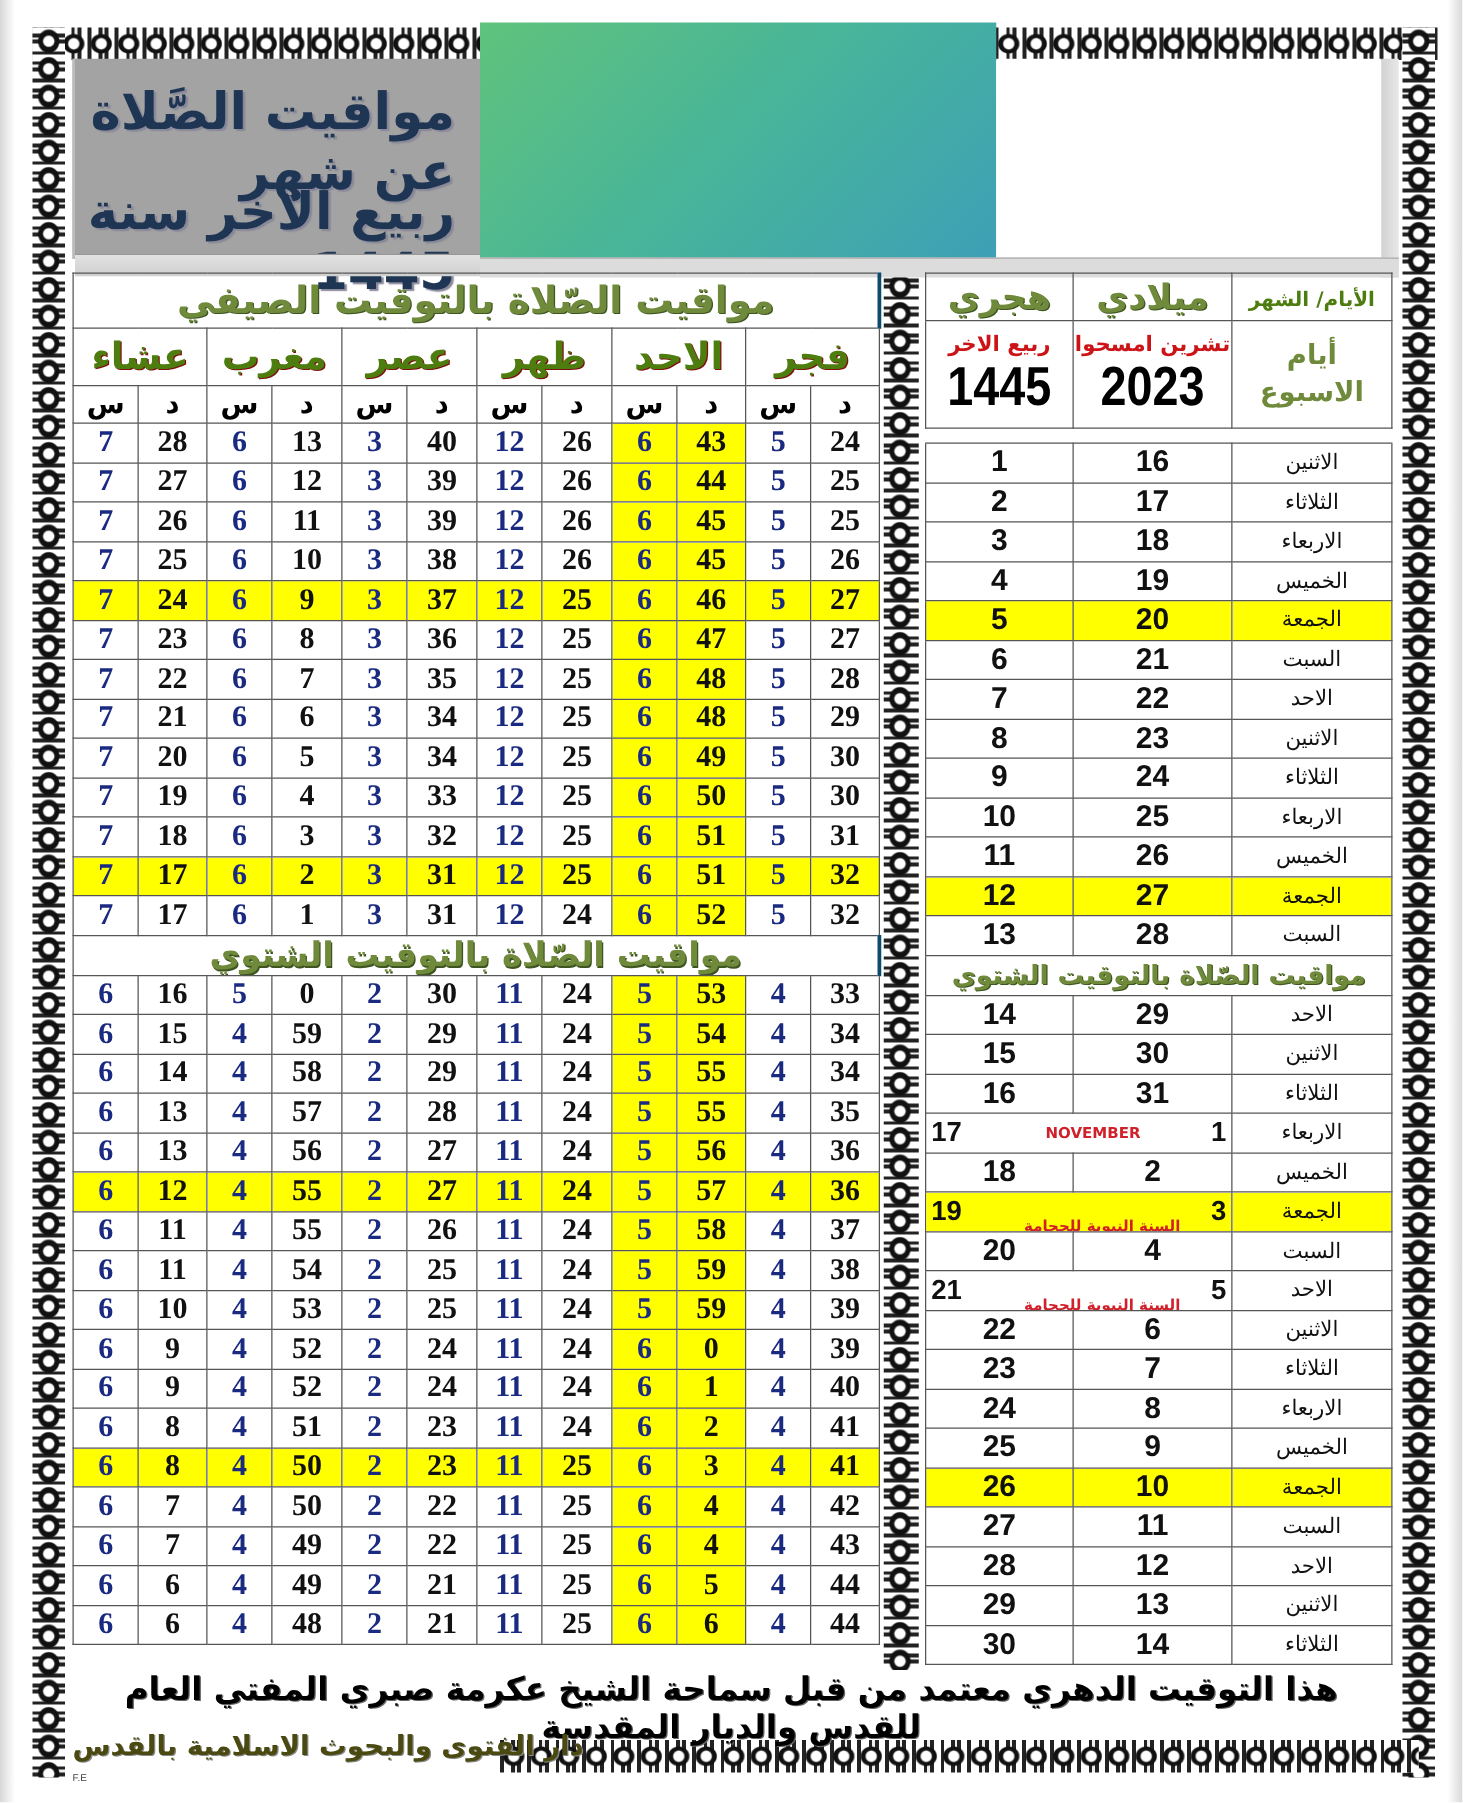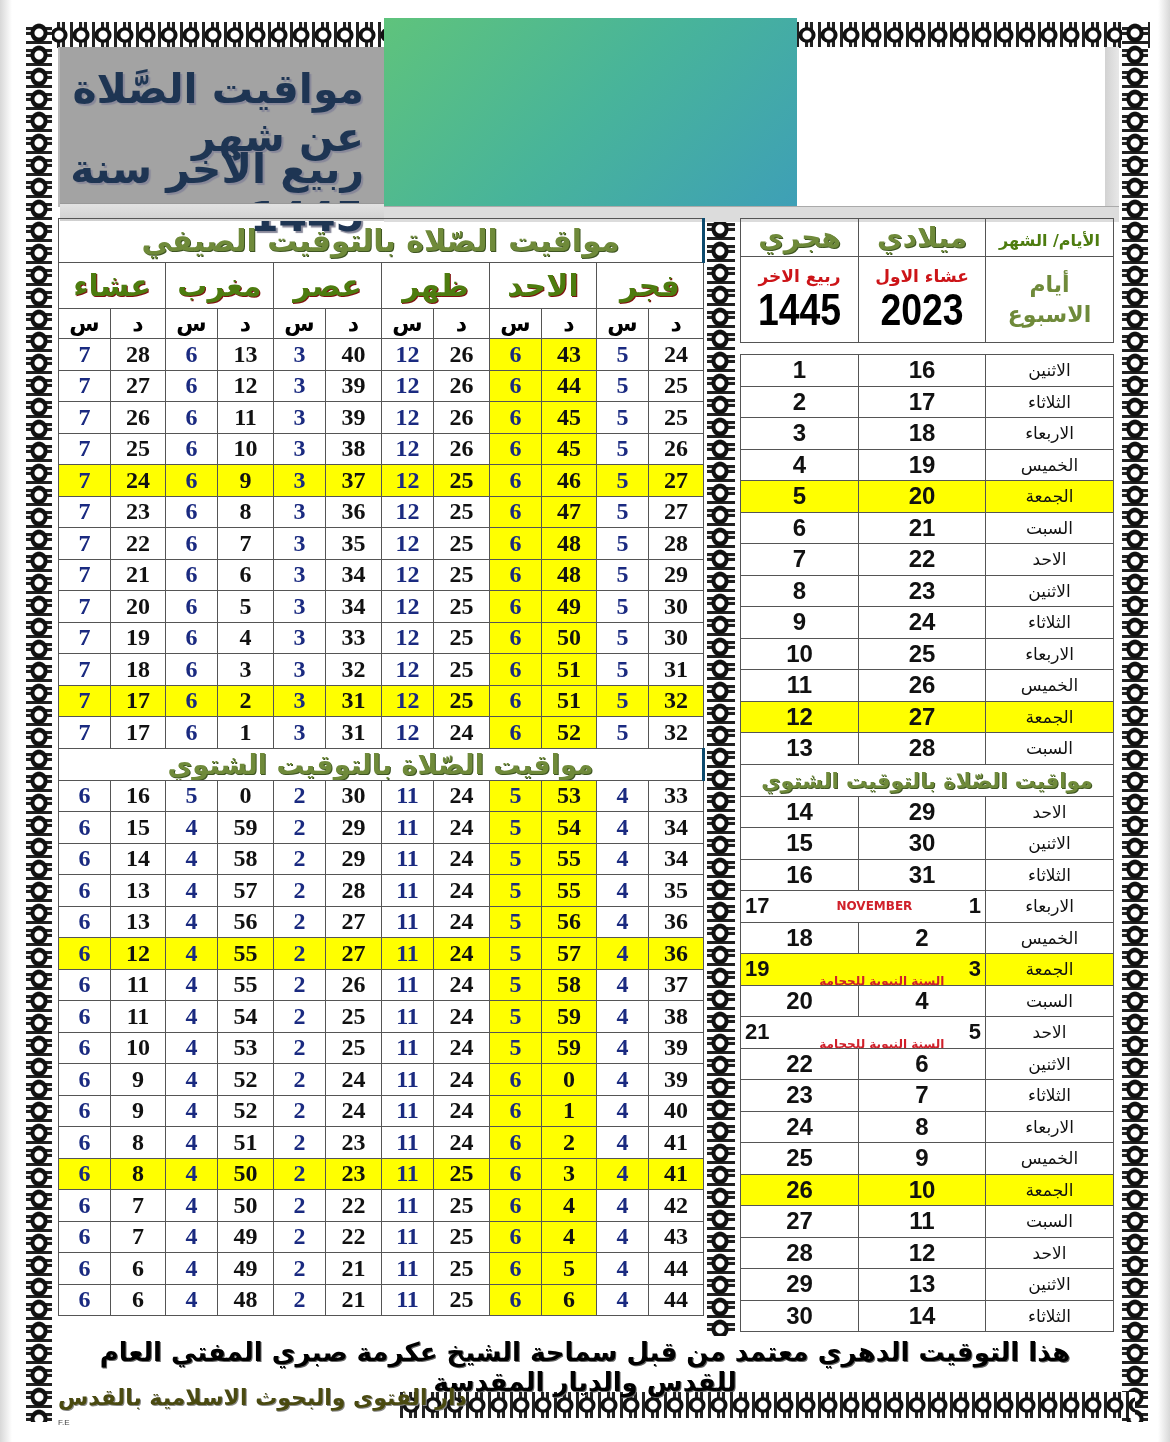--- a/index.html
+++ b/index.html
@@ -601,21 +601,21 @@
       <td><span class="h-hijri">هجري</span></td>
       <td><span class="h-miladi">ميلادي</span></td>
       <td><span class="h-daysmonth">الأيام/ الشهر</span></td>
     </tr>
     <tr class="hdr2">
       <td>
         <span class="month-name">ربيع الاخر</span>
         <span class="year-num">1445</span>
       </td>
       <td>
-        <span class="month-name">عشاء الاول</span>
+        <span class="month-name">تشرين امسحوا</span>
         <span class="year-num">2023</span>
       </td>
       <td>
         <div class="weekdays-h">أيام</div>
         <div class="weekdays-h">الاسبوع</div>
       </td>
     </tr>
     <tr class="gap">
         <td colspan="3" style="border-top:1px solid #555;border-bottom:1px solid #555;"></td>
       </tr>

